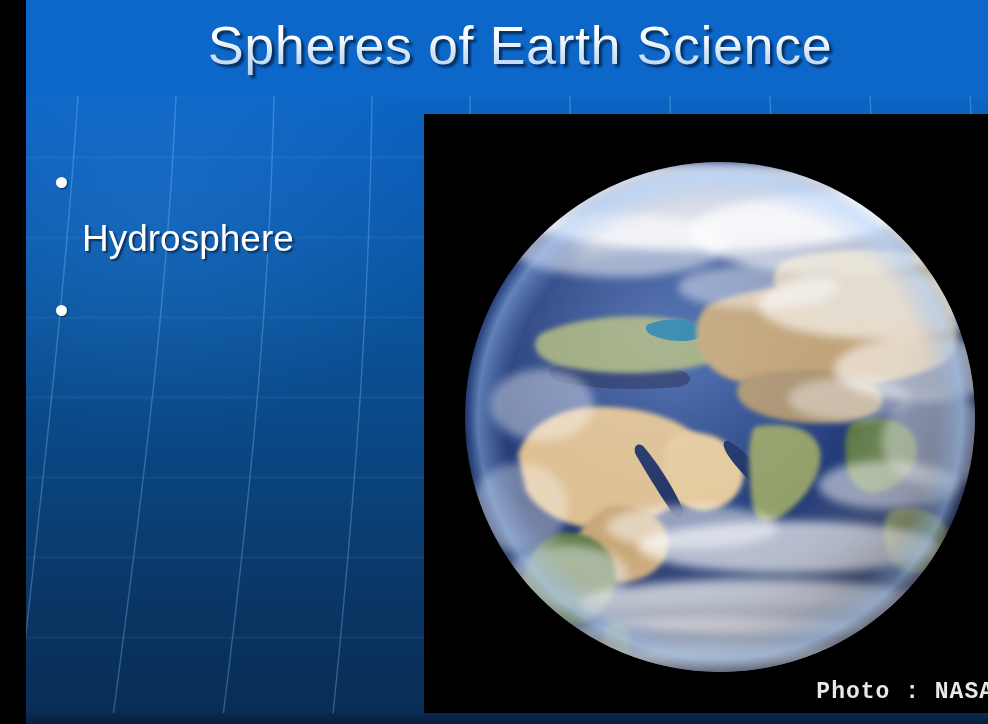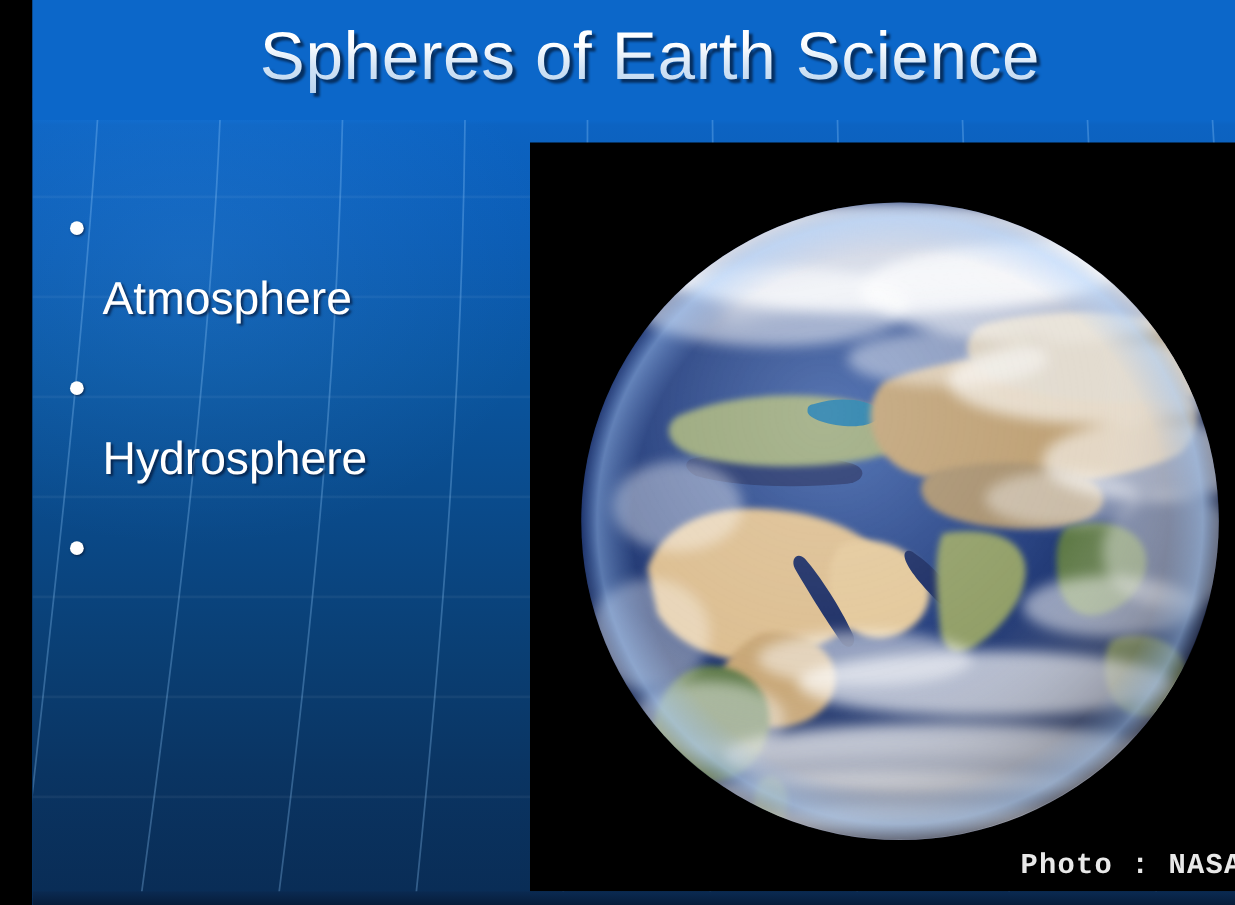--- a/index.html
+++ b/index.html
@@ -191,23 +191,20 @@
         <path d="M 844 96 C 852 280, 874 470, 900 724"></path>
         <path d="M 944 96 C 954 280, 982 470, 1016 724"></path>
       </g>
     </svg>
   </div>
 
   <div class="title-band"></div>
   <div class="slide-title">Spheres of Earth Science</div>
 
   <ul class="bullets">
-    <li class="bullet-item">
-      <span>Atmosphere</span>
-    </li>
     <li class="bullet-item">
       <span>Hydrosphere</span>
     </li>
     <li class="bullet-item">
       
     </li>
 
   </ul>
 
   <div class="photo-panel">

